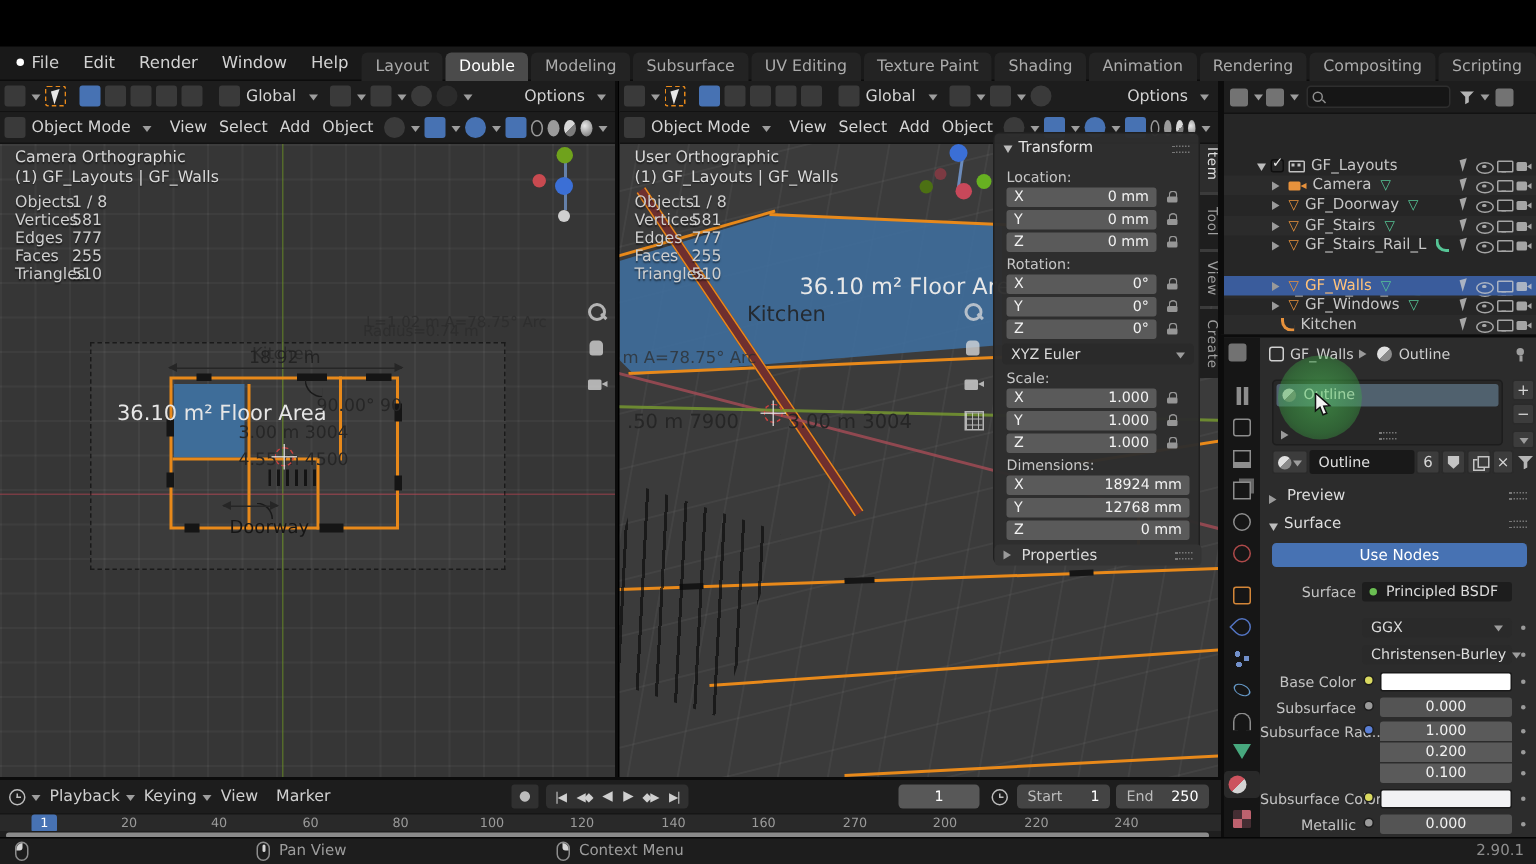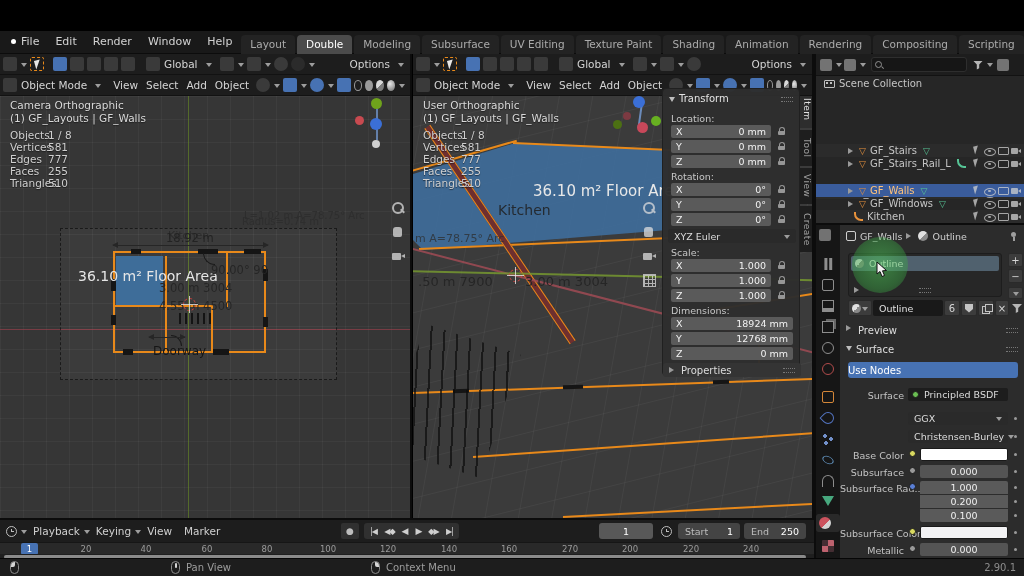--- a/index.html
+++ b/index.html
@@ -105,21 +105,21 @@
   
   #props{left:814px;top:223px;width:210px;height:335px;background:#2c2c2c;border-left:2px solid #0c0c0c;border-top:2px solid #0c0c0c;overflow:hidden}
   .ptabcol{position:absolute;left:0;top:0;width:24px;height:335px;background:#161616}
   .ptab{position:absolute;left:3px;width:18px;height:18px;border-radius:3px;opacity:.9}
   .ptab.active{background:#2c2c2c;left:0;width:24px;padding-left:3px}
   .pg{position:absolute;left:3px;top:3px;width:12px;height:12px}
   .plbl{position:absolute;font-size:9.5px;color:#c3c3c3;text-align:right}
   .pfield{position:absolute;height:13px;border-radius:2px;font-size:9.5px;display:flex;align-items:center}
   .sok{position:absolute;width:7px;height:7px;border-radius:50%;border:1px solid #1c1c1c}
   .deco{position:absolute;width:3px;height:3px;border-radius:50%;background:#9a9a9a}
-  .phdr{position:absolute;font-size:10px;color:#dedede;display:flex;align-items:flex-start;gap:4px}
+  .phdr{position:absolute;font-size:10px;color:#dedede;display:flex;align-items:flex-end;gap:4px}
   .btnsm{position:absolute;background:#3c3c3c;border:1px solid #2a2a2a;border-radius:2px;color:#d5d5d5;font-size:10px;display:flex;align-items:center;justify-content:center}
   .sphere{width:10px;height:10px;border-radius:50%;background:linear-gradient(135deg,#e0e0e0 50%,#8a8a8a 50%)}
   .shield{width:8px;height:9px;background:#c4c4c4;clip-path:polygon(0 0,100% 0,100% 60%,50% 100%,0 60%)}
   .copyic{width:9px;height:9px;position:relative}
   .copyic::before{content:"";position:absolute;left:0;top:2px;width:6px;height:6px;border:1px solid #c4c4c4}
   .copyic::after{content:"";position:absolute;left:3px;top:0;width:6px;height:6px;border:1px solid #c4c4c4;background:#3c3c3c}
   .pin{width:9px;height:9px;position:relative;opacity:.8}
   .pin::before{content:"";position:absolute;left:2px;top:0;width:5px;height:5px;border-radius:50%;background:#bbb}
   .pin::after{content:"";position:absolute;left:4px;top:5px;width:1.5px;height:4px;background:#bbb}
 
@@ -509,23 +509,58 @@
         <span class="chev"></span>
       <span style="position:relative;margin-left:5px">
         <span class="mag" style="left:3px;top:3px"></span>
         <input class="osearch" value="" style="">
       </span>
       <span class="funnel" style="margin-left:6px"></span>
         <span class="chev"></span>
       <span class="mini" style="margin-left:4px"></span>
     </div>
 
-    <div class="a orow" style="top:23px;padding-left:8px">
+    <div class="a orow" style="top:50px;padding-left:22px">
+      <span class="exp-d"></span>
+        <span style="width:3px"></span>
+      <span class="chk"></span>
       <span class="icoll"></span>
-      <span class="olbl t">Scene Collection</span>
+      <span class="olbl t">GF_Layouts</span>
+      <span class="ic4">
+          <span class="ri ri-ptr"></span>
+          <span class="ri ri-eye"></span>
+          <span class="ri ri-scr"></span>
+          <span class="ri ri-cam"></span>
+        </span>
+    </div>
+    <div class="a orow alt" style="top:63px;padding-left:32px">
+      <span class="exp-r"></span>
+        <span style="width:3px"></span>
+      <span class="icam"></span>
+      <span class="olbl t">Camera</span>
+      <span class="itri green" style="margin-left:6px"></span>
+      <span class="ic4">
+          <span class="ri ri-ptr"></span>
+          <span class="ri ri-eye"></span>
+          <span class="ri ri-scr"></span>
+          <span class="ri ri-cam"></span>
+        </span>
+    </div>
+    <div class="a orow" style="top:76px;padding-left:32px">
+      <span class="exp-r"></span>
+        <span style="width:3px"></span>
+      <span class="itri"></span>
+      <span class="olbl t">GF_Doorway</span>
+      <span class="itri green" style="margin-left:6px"></span>
+      <span class="ic4">
+          <span class="ri ri-ptr"></span>
+          <span class="ri ri-eye"></span>
+          <span class="ri ri-scr"></span>
+          <span class="ri ri-cam"></span>
+        </span>
     </div>
     <div class="a orow alt" style="top:90px;padding-left:32px">
       <span class="exp-r"></span>
         <span style="width:3px"></span>
       <span class="itri"></span>
       <span class="olbl t">GF_Stairs</span>
       <span class="itri green" style="margin-left:6px"></span>
       <span class="ic4">
           <span class="ri ri-ptr"></span>
           <span class="ri ri-eye"></span>
@@ -704,21 +739,21 @@
           <span class="exp-r"></span>
           <span class="t">Preview</span>
         </div>
       <span class="grip" style="left:166px;top:103px"></span>
       <div class="phdr" style="left:6px;top:119px">
           <span class="exp-d"></span>
           <span class="t">Surface</span>
         </div>
       <span class="grip" style="left:166px;top:122px"></span>
 
-      <div class="pfield" style="left:8px;top:137px;width:170px;height:16px;background:#4772b3;color:#fff;justify-content:flex-start;border-radius:3px">
+      <div class="pfield" style="left:8px;top:137px;width:170px;height:16px;background:#4772b3;color:#fff;justify-content:center;border-radius:3px">
           <span class="t" style="font-size:10px">Use Nodes</span>
         </div>
 
       <div class="plbl t" style="left:0;top:165px;width:64px">Surface</div>
       <div class="pfield" style="left:68px;top:163px;width:100px;background:#1d1d1d;color:#dcdcdc;padding-left:16px">
           <span class="sok" style="left:4px;top:3px;background:#6abe52"></span>
           <span class="t" style="font-size:9.5px">Principled BSDF</span>
         </div>
 
       <div class="dd" style="left:68px;top:187px;width:100px;height:13px">

